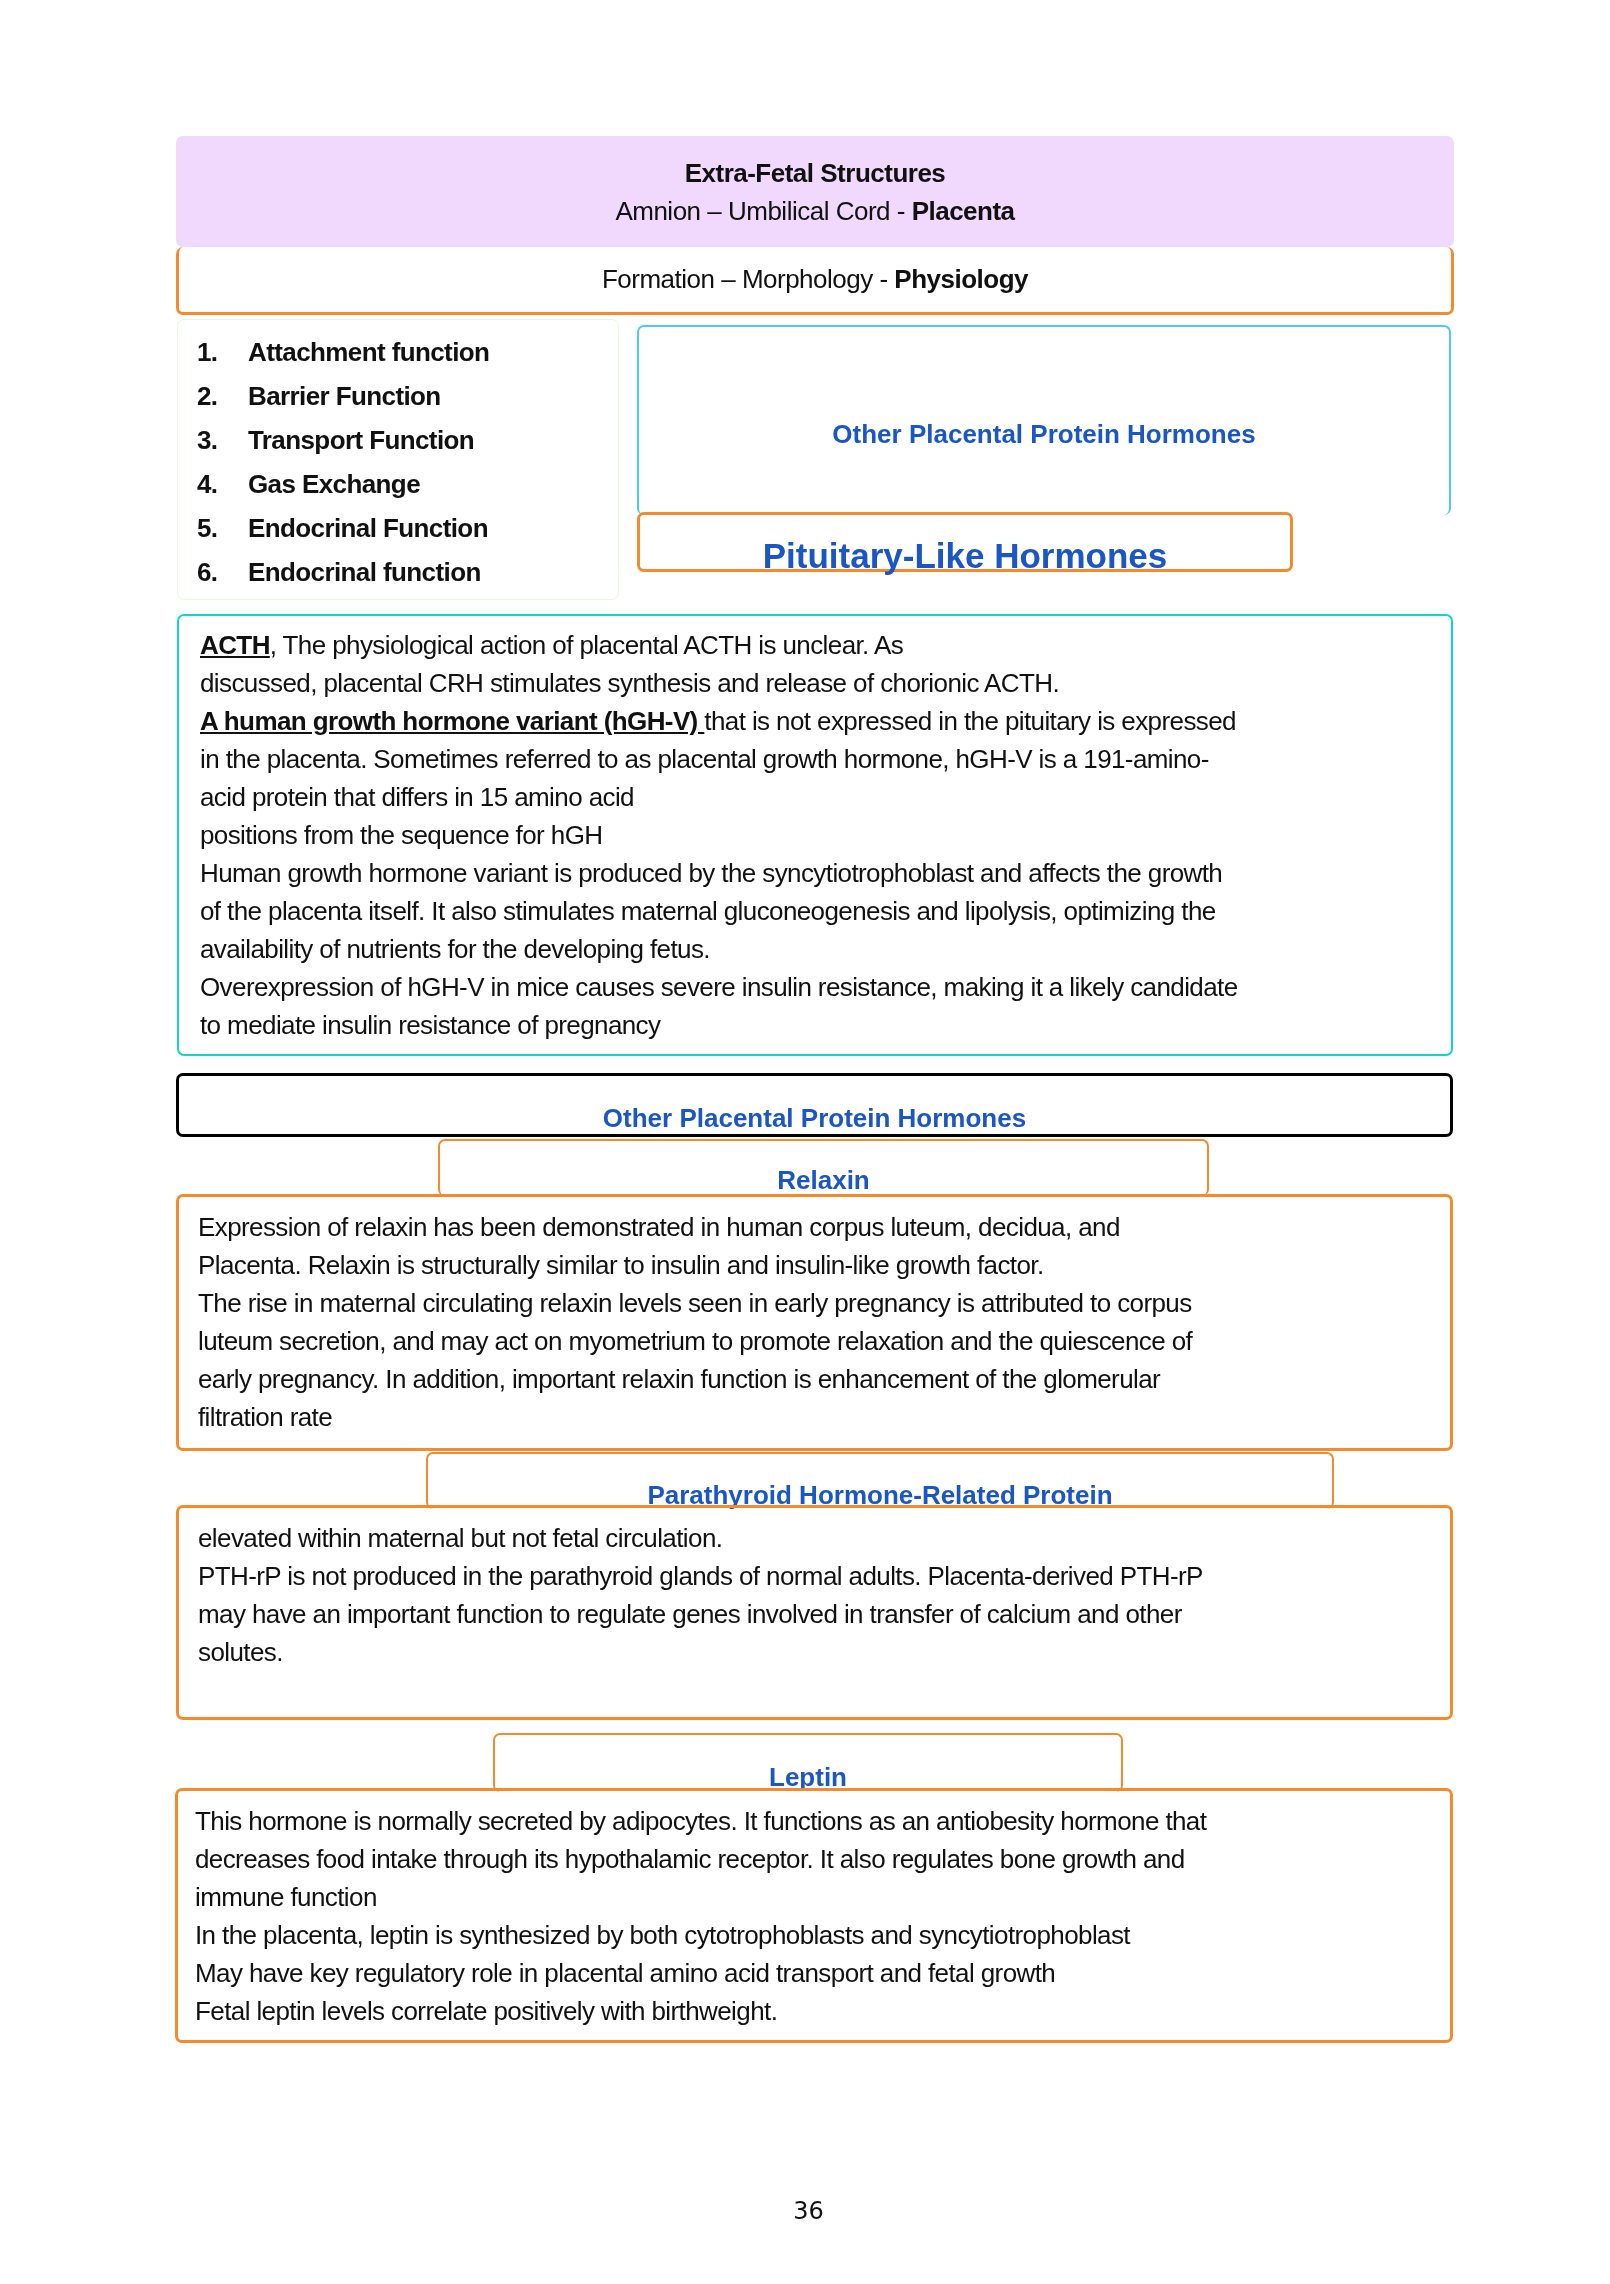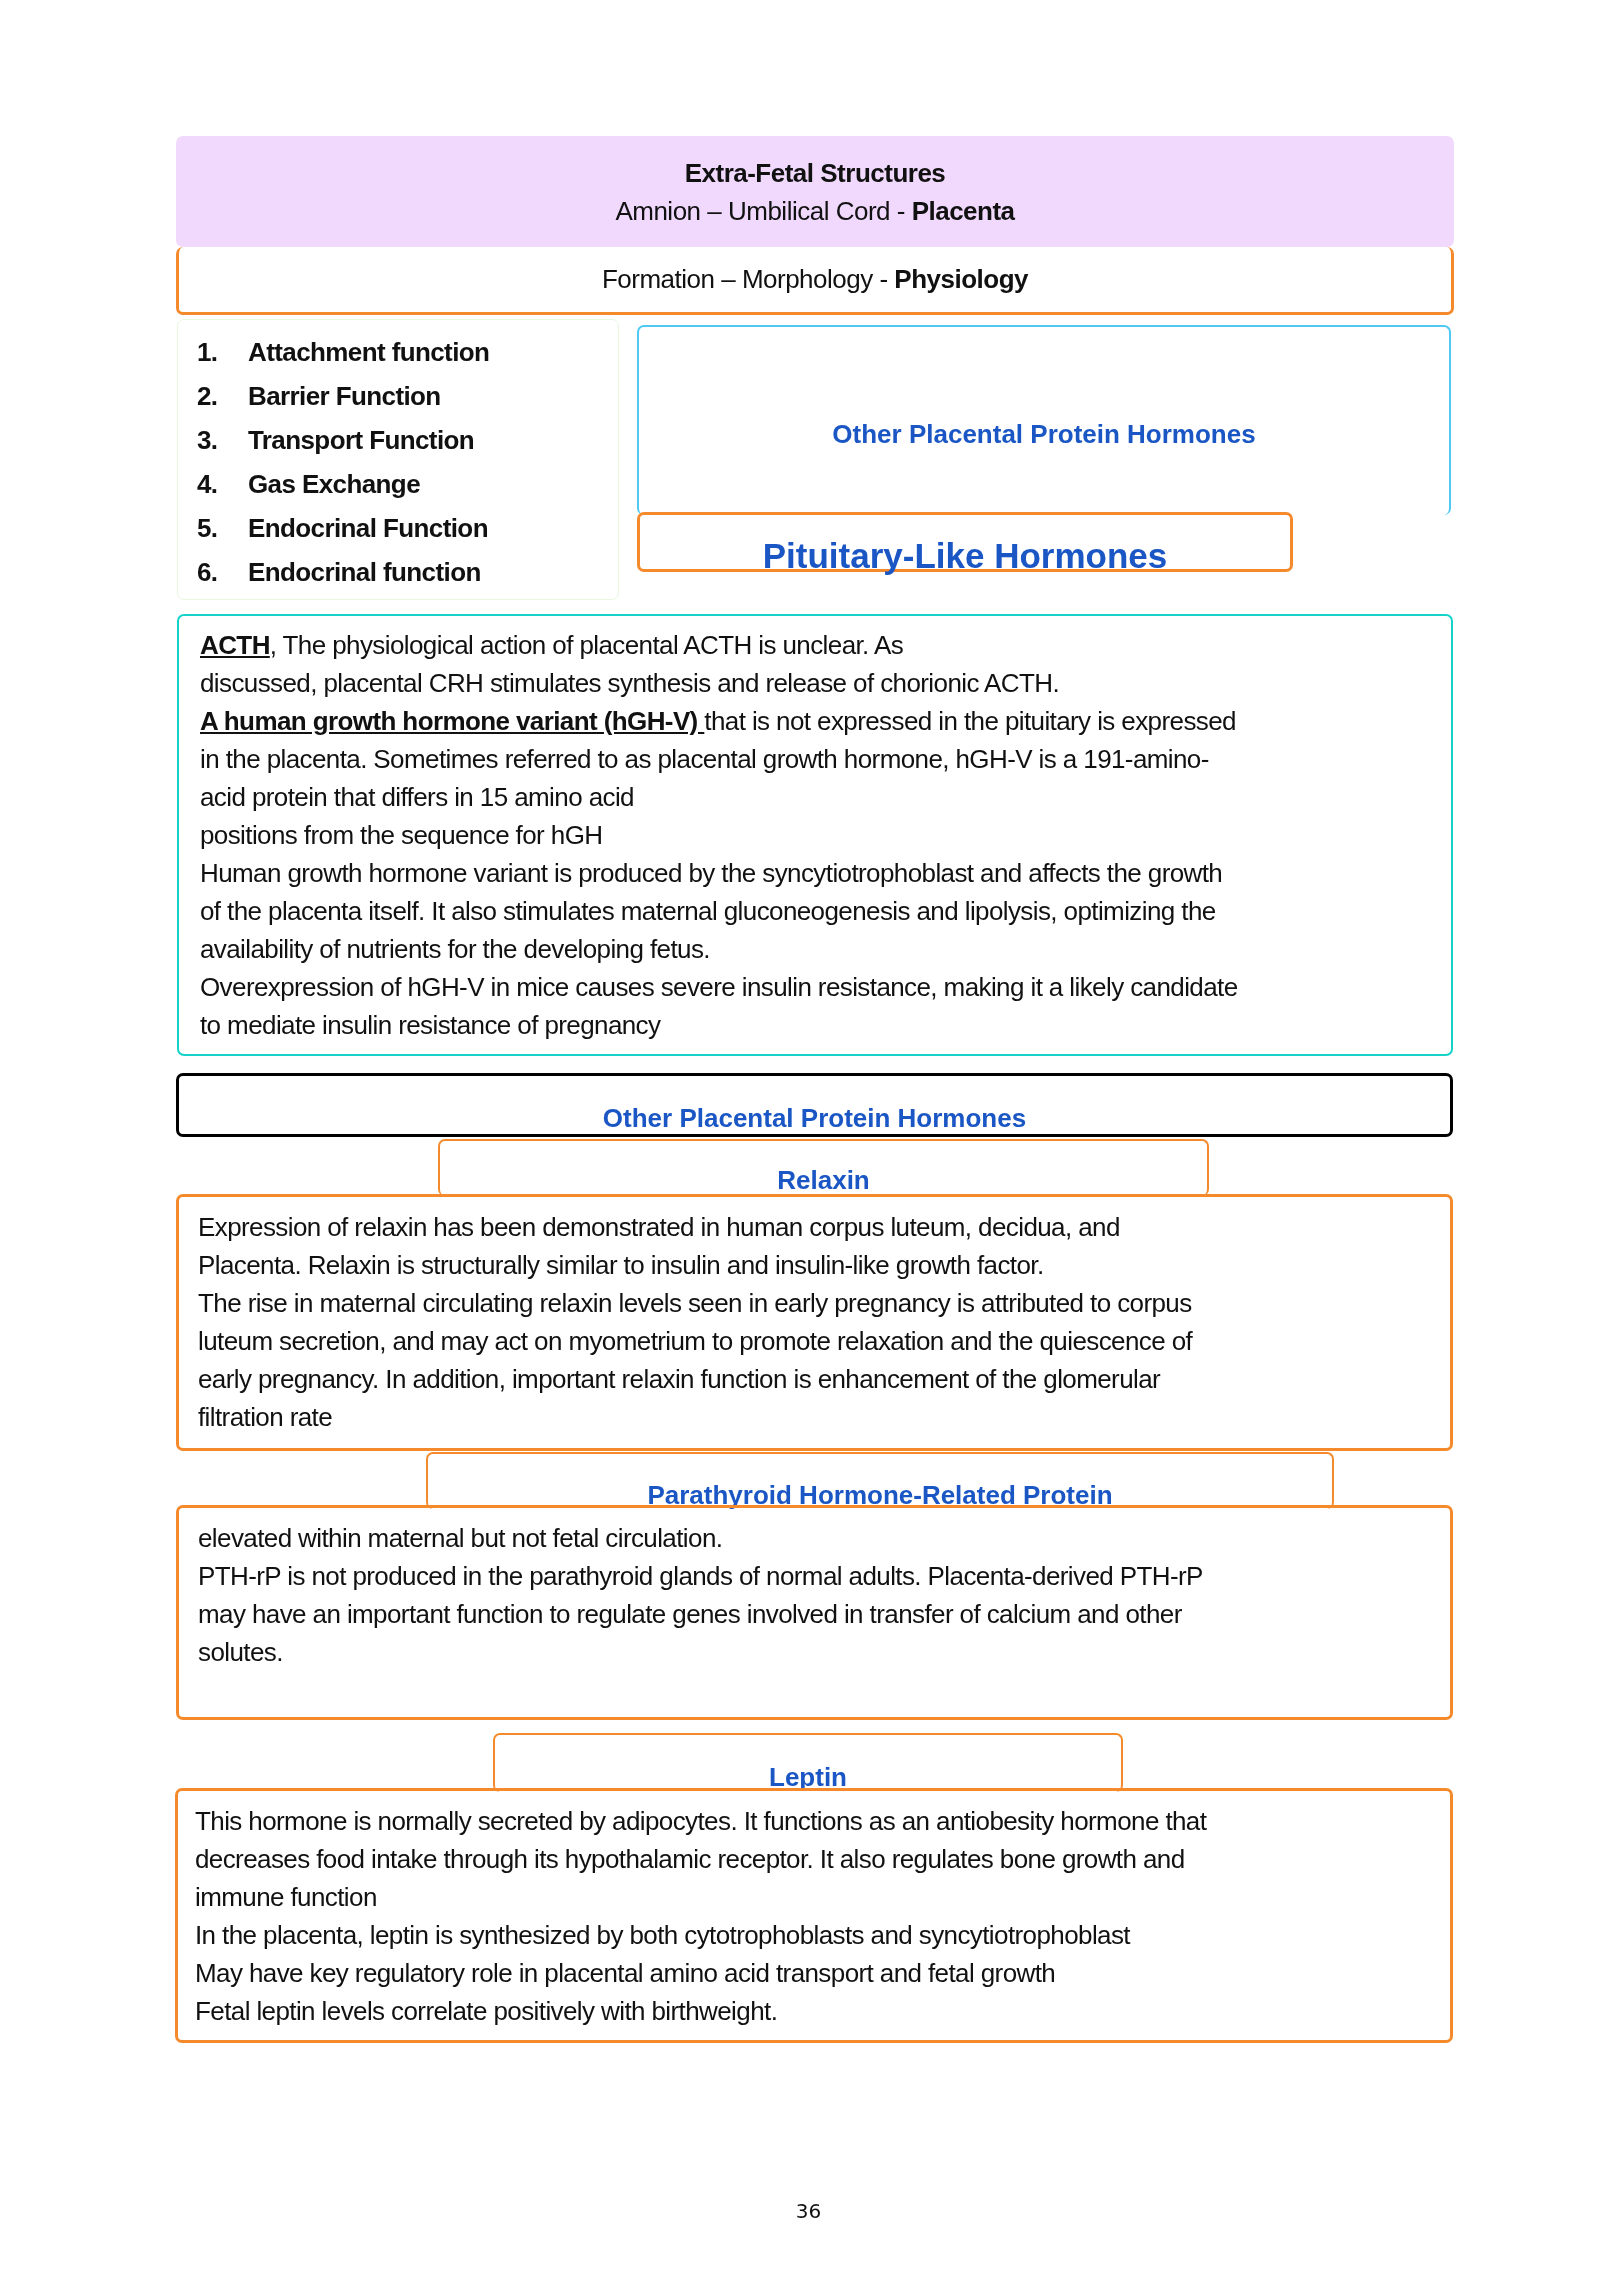--- a/index.html
+++ b/index.html
@@ -38,21 +38,21 @@
 
   #relax-tab { left: 438px; top: 1139px; width: 771px; height: 57px; justify-content: flex-end; }
   #relax { left: 176px; top: 1194px; width: 1277px; height: 257px; }
 
   #pth-tab { left: 426px; top: 1452px; width: 908px; height: 57px; }
   #pth { left: 176px; top: 1505px; width: 1277px; height: 215px; }
 
   #lep-tab { left: 493px; top: 1733px; width: 630px; height: 59px; }
   #lep { left: 175px; top: 1788px; width: 1278px; height: 255px; padding-left: 17px; }
 
-  #pgnum { left: 761px; top: 2192px; width: 95px; height: 38px; font-size: 20px; font-family: "DejaVu Sans", sans-serif; }
+  #pgnum { left: 761px; top: 2192px; width: 95px; height: 38px; font-size: 24px; font-family: "DejaVu Sans", sans-serif; }
 </style>
 </head>
 <body>
 
 <div id="hdr" class="abs center">
   <div class="b">Extra-Fetal Structures</div>
   <div>
     <span>Amnion – Umbilical Cord - </span><span class="b">Placenta</span>
   </div>
 </div>

